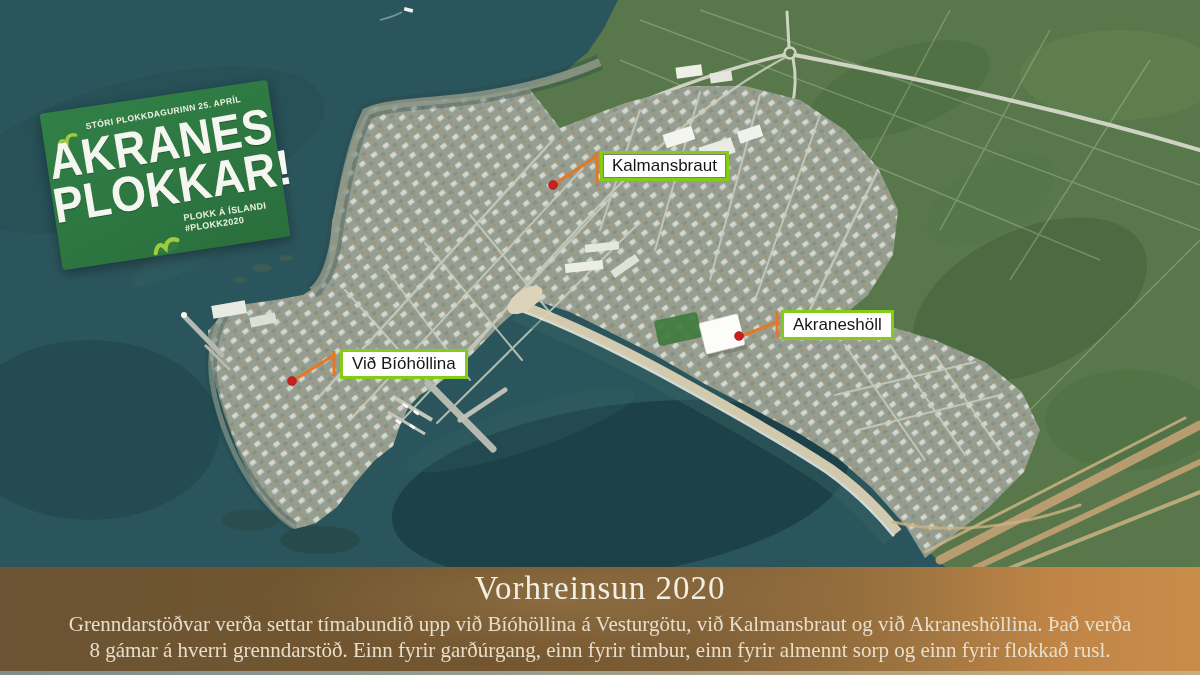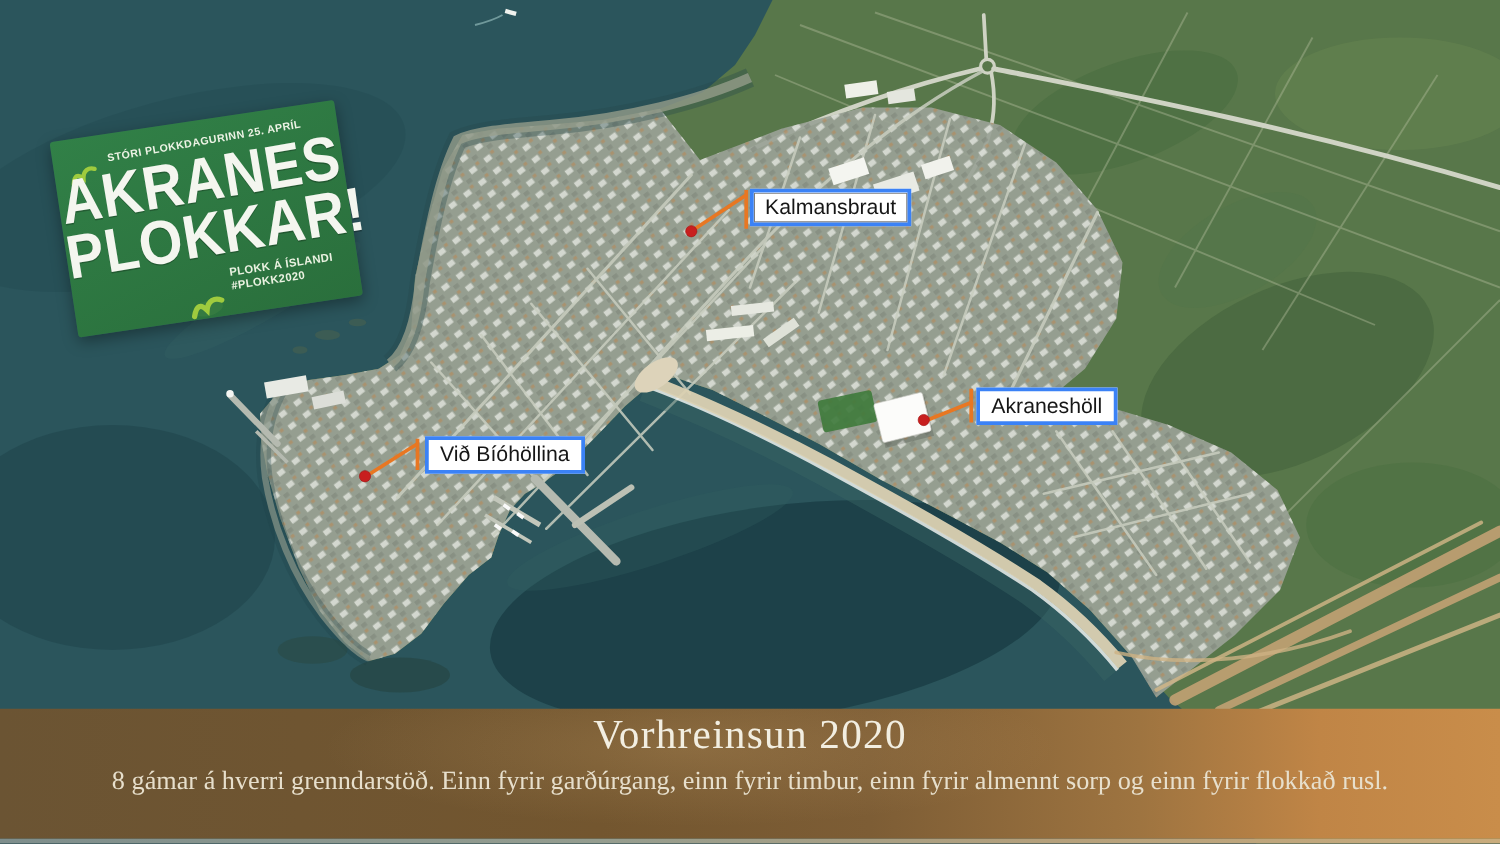--- a/index.html
+++ b/index.html
@@ -1,21 +1,21 @@
 <!DOCTYPE html>
 <html><head>
 <meta charset="utf-8">
 <style>
   html,body{margin:0;padding:0;background:#222;}
   #stage{position:relative;width:1200px;height:675px;overflow:hidden;
          font-family:"Liberation Sans",sans-serif;background:#2b555c;}
   #stage svg{position:absolute;left:0;top:0;}
 
   
-  .map-label{position:absolute;background:#ffffff;border:3px solid #3b82f6;
+  .map-label{position:absolute;background:#ffffff;border:3px solid #84cc16;
              color:#161616;font-size:17px;line-height:22px;padding:1px 9px;
              white-space:nowrap;}
   .map-label.inner-line{box-shadow:inset 0 0 0 1px #7d7d7d;}
 
   
   .badge{position:absolute;left:50px;top:96px;width:230px;height:158px;
          background:linear-gradient(160deg,#318047,#2a6f3c);
          transform:rotate(-8.5deg);border-radius:3px;
          box-shadow:0 4px 12px rgba(0,0,0,.35);}
   .badge-tagline{position:absolute;top:12px;left:30px;width:185px;text-align:center;
@@ -232,18 +232,19 @@
     </span>
     <div class="badge-footer">
       <div>PLOKK Á ÍSLANDI</div>
       <div>#PLOKK2020</div>
     </div>
   </div>
 
   <div class="banner">
     <div class="banner-title">Vorhreinsun 2020</div>
     <div class="banner-body">
+      <div>Grenndarstöðvar verða settar tímabundið upp við Bíóhöllina á Vesturgötu, við Kalmansbraut og við Akraneshöllina. Það verða</div>
       <div>8 gámar á hverri grenndarstöð. Einn fyrir garðúrgang, einn fyrir timbur, einn fyrir almennt sorp og einn fyrir flokkað rusl.</div>
     </div>
   </div>
   <div class="bottom-sliver"></div>
 
 </div>
 
 </body></html>

